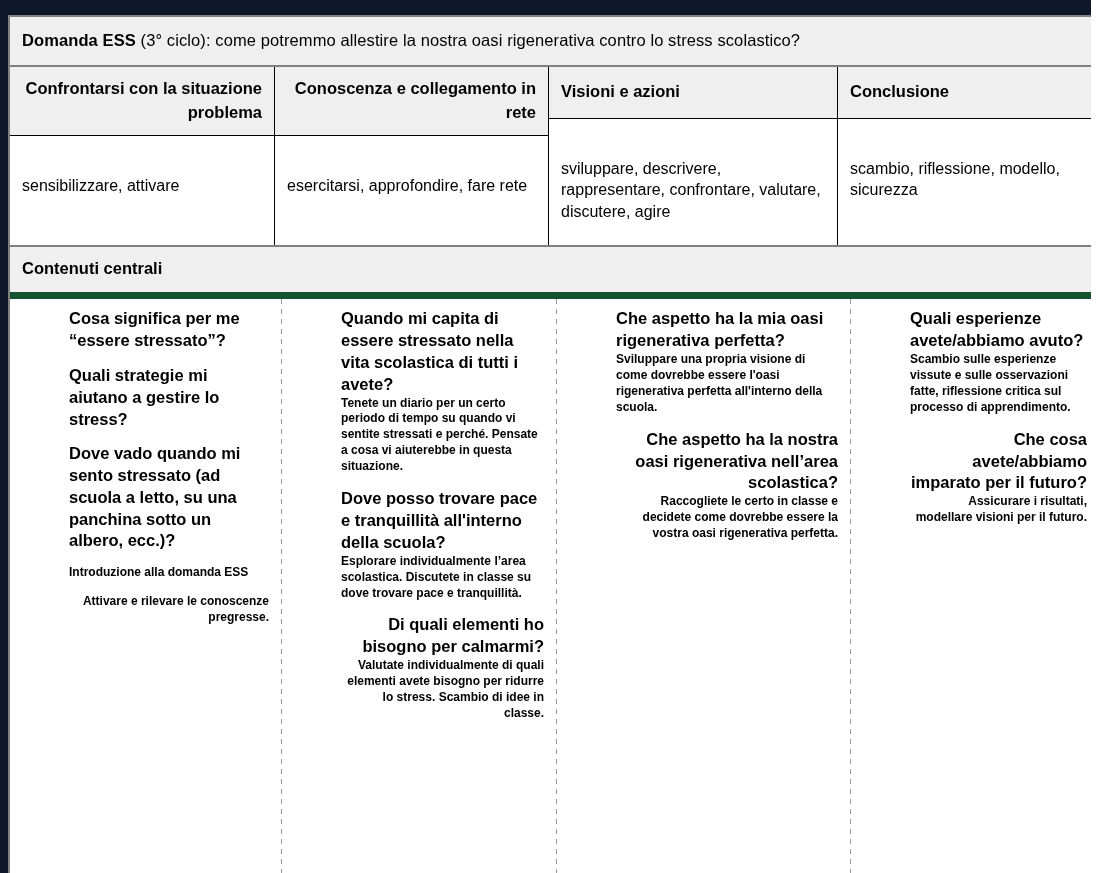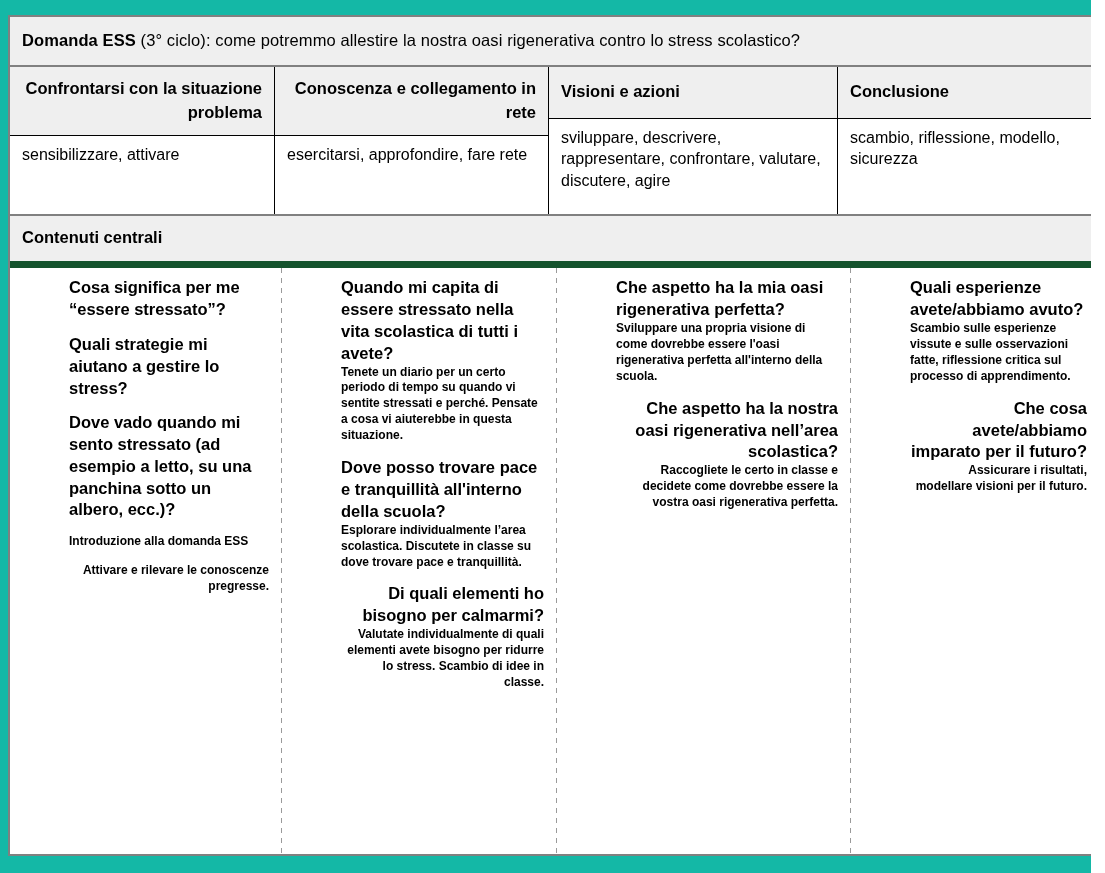--- a/index.html
+++ b/index.html
@@ -11,21 +11,21 @@
   body {
     font-family: "Liberation Sans", "DejaVu Sans", sans-serif;
     color: #000000;
     -webkit-font-smoothing: antialiased;
   }
 
   .page {
     position: relative;
     width: 1091px;
     height: 873px;
-    background: #14b8a6;
+    background: #0f172a;
     overflow: hidden;
   }
 
   
   .table-frame {
     position: absolute;
     left: 8px;
     top: 15px;
     width: 1089px;   
     border: 2px solid #808080;
@@ -81,20 +81,21 @@
     align-items: center;
   }
   .comp-verbs {
     background: #ffffff;
     padding: 8px 12px 10px 12px;
     font-size: 16px;
     line-height: 1.35;
     flex: 1 1 auto;
     min-height: 78px;
     box-sizing: border-box;
+    margin-top: 31px;
   }
 
   
   .central-band {
     background: #efefef;
     border-top: 2px solid #808080;
     border-bottom: 7px solid #14532d;
     padding: 12px 12px 14px 12px;
     font-size: 16.5px;
     font-weight: bold;
@@ -188,21 +189,21 @@
     <div class="content-grid">
 
       <div class="content-col c1">
         <div class="blk">
           <p class="q">Cosa significa per me “essere stressato”?</p>
         </div>
         <div class="blk">
           <p class="q">Quali strategie mi aiutano a gestire lo stress?</p>
         </div>
         <div class="blk">
-          <p class="q">Dove vado quando mi sento stressato (ad esempio a letto, su una panchina sotto un albero, ecc.)?</p>
+          <p class="q">Dove vado quando mi sento stressato (ad scuola a letto, su una panchina sotto un albero, ecc.)?</p>
         </div>
         <div class="blk">
           <p class="a">Introduzione alla domanda ESS</p>
         </div>
         <div class="blk">
           <p class="a">Attivare e rilevare le conoscenze pregresse.</p>
         </div>
       </div>
 
       <div class="vdiv-dashed"></div>

